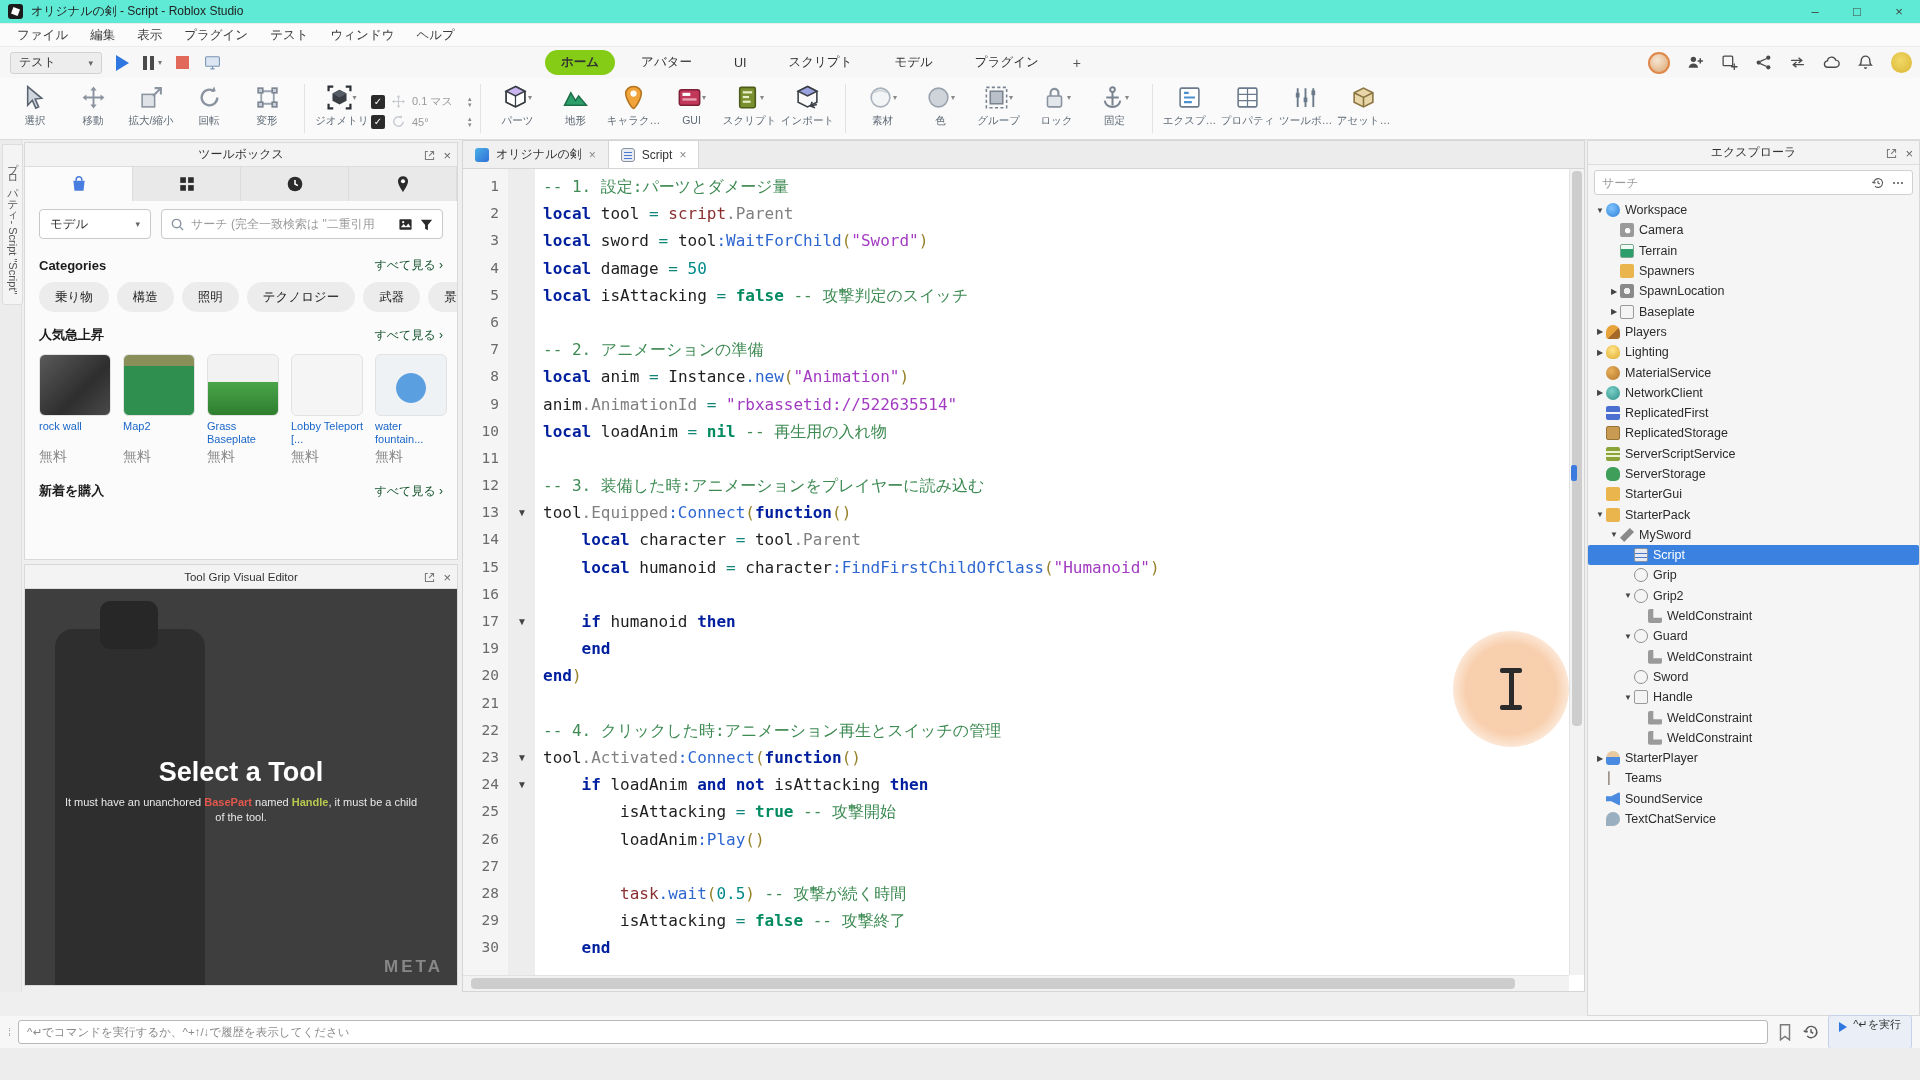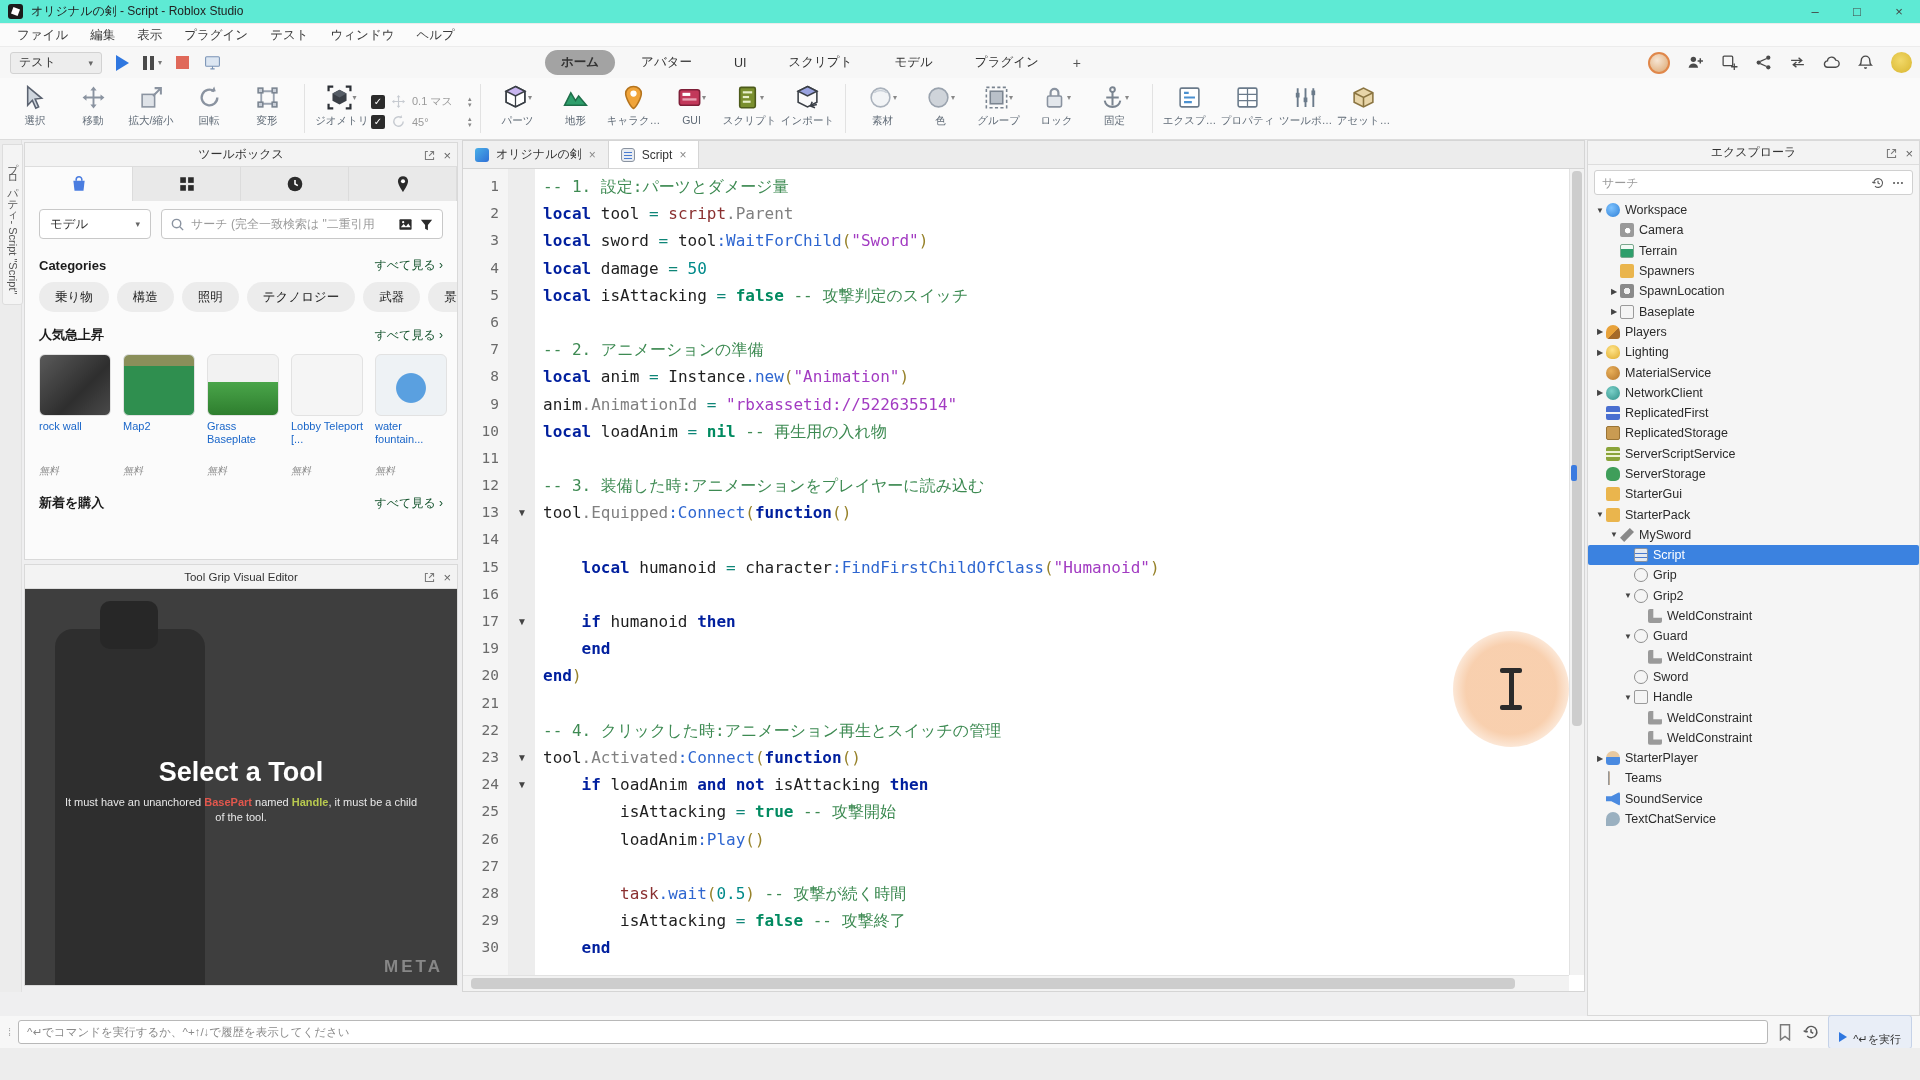--- a/index.html
+++ b/index.html
@@ -25,21 +25,21 @@
   .mode-select { margin-left:10px; width:92px; height:22px; background:#ededed; border:1px solid #d2d2d2; border-radius:3px; display:flex; align-items:center; font-size:12px; color:#333; padding:0 8px; }
   .mode-caret { margin-left:auto; font-size:9px; color:#666; }
   .qb-btn { margin-left:14px; display:flex; align-items:center; justify-content:center; }
   .play-tri { width:0; height:0; border-left:13px solid #2f77e0; border-top:8px solid transparent; border-bottom:8px solid transparent; }
   .pause-bars { display:flex; gap:3px; }
   .pause-bars i { display:block; width:4px; height:14px; background:#4a4a4a; }
   .mini-caret { font-size:8px; color:#777; margin-left:4px; }
   .stop-sq { width:13px; height:13px; background:#e0695a; }
   .ribbon-tabs { position:absolute; left:545px; top:0; width:680px; height:31px; display:flex; align-items:center; gap:10px; }
   .rtab { font-size:12.5px; color:#333; padding:4px 16px; border-radius:13px; }
-  .rtab.active { background:#a3a3a3; font-weight:bold; }
+  .rtab.active { background:#84cc16; font-weight:bold; }
   .rtab-add { font-size:14px; color:#555; padding:0 8px; }
   .hdr-icons { position:absolute; right:8px; top:0; height:31px; display:flex; align-items:center; gap:17px; }
   .hicon { width:17px; height:17px; }
   .avatar-ring { width:22px; height:22px; border-radius:50%; border:2px solid #e0874a; background:radial-gradient(circle at 40% 35%, #f7e6d4, #dba56e); }
   .avatar-user { width:21px; height:21px; border-radius:50%; background:radial-gradient(circle at 45% 40%, #f2d969, #d8b52f); }
 
   
   .toolbar { position:absolute; left:0; top:78px; width:1920px; height:62px; background:#fafafa; border-bottom:1px solid #dcdcdc; display:flex; align-items:stretch; padding:0 6px; }
   .tb-group { display:flex; align-items:flex-start; padding-top:7px; }
   .tb-sep { width:1px; background:#e2e2e2; margin:6px 8px; }
@@ -86,21 +86,21 @@
   .pill { flex:none; height:30px; background:#ececec; border-radius:15px; display:flex; align-items:center; padding:0 16px; font-size:12.5px; color:#222; white-space:nowrap; }
   .cards { display:flex; gap:10px; padding:4px 0 0 14px; overflow:hidden; }
   .card { width:74px; flex:none; }
   .thumb { width:72px; height:62px; border-radius:6px; border:1px solid #e2e2e2; }
   .thumb-rock { background:linear-gradient(135deg,#5a5a5a,#2e2e2e 60%,#4a4a4a); }
   .thumb-map2 { background:linear-gradient(180deg,#8a8f5a 18%,#2f8f4f 18%),#2f8f4f; }
   .thumb-grass { background:linear-gradient(180deg,#f2f2f2 45%,#4aa54a 45%,#2e7e2e); }
   .thumb-lobby { background:#f5f5f5; }
   .thumb-water { background:radial-gradient(circle at 50% 55%, #5aa0e0 0 30%, #eef2f5 32%); }
   .card-title { font-size:11px; color:#1a66c9; line-height:13px; margin-top:4px; height:26px; overflow:hidden; }
-  .card-price { font-size:10px; color:#8a8a8a; margin-top:18px;font-style:italic; }
+  .card-price { font-size:14px; color:#8a8a8a; margin-top:2px; }
 
   
   .toolgrip { position:absolute; left:24px; top:564px; width:434px; height:422px; border:1px solid #d9d9d9; background:#fbfbfb; display:flex; flex-direction:column; }
   .tg-body { flex:1; background:#3e3e3e; position:relative; overflow:hidden; }
   .mannequin { position:absolute; left:30px; top:40px; width:150px; height:380px; background:#2e2e2e; border-radius:18px 18px 0 0; }
   .mannequin::before { content:""; position:absolute; left:45px; top:-28px; width:58px; height:48px; border-radius:10px; background:#272727; }
   .tg-heading { position:absolute; left:0; right:0; top:168px; text-align:center; font-size:27px; font-weight:bold; color:#fff; }
   .tg-desc { position:absolute; left:10px; right:10px; top:206px; text-align:center; font-size:11px; color:#e8e8e8; line-height:15px; }
   .tg-desc .red { color:#e2574d; font-weight:bold; }
   .tg-desc .green { color:#b8c94f; font-weight:bold; }
@@ -176,21 +176,21 @@
   .i-chat{background:#9ab0c0;border-radius:50% 50% 50% 0;}
 
   
   .outputrow { position:absolute; left:0; top:992px; width:1587px; height:24px; background:#f1f1f1; border-bottom:1px solid #cfcfcf; }
   .outtab { position:absolute; left:28px; top:3px; height:21px; padding:0 14px; background:#fbfbfb; border:1px solid #c9c9c9; border-bottom:none; display:flex; align-items:center; font-size:11.5px; color:#333; }
   .cmdrow { position:absolute; left:0; top:1016px; width:1920px; height:32px; background:#f7f7f7; display:flex; align-items:center; padding:0 8px; gap:8px; }
   .grip { color:#aaa; font-size:11px; letter-spacing:-1px; }
   .cmdinput { flex:1; height:24px; background:#fff; border:1px solid #b8b8b8; border-radius:3px; padding:0 8px; font-size:11.5px; font-family:inherit; color:#333; outline:none; }
   .cmdinput::placeholder { color:#8a8a8a; }
   .cmd-ic { width:18px; height:18px; }
-  .runbtn { height:26px; background:#e9eef7; border:1px solid #c5d2e8; border-radius:3px; display:flex; align-items:flex-start; gap:6px; padding:16px 10px; font-size:11px; color:#333; }
+  .runbtn { height:26px; background:#e9eef7; border:1px solid #c5d2e8; border-radius:3px; display:flex; align-items:flex-end; gap:6px; padding:16px 10px; font-size:11px; color:#333; }
   .runbtn .tri { width:0; height:0; border-left:8px solid #2f77e0; border-top:5px solid transparent; border-bottom:5px solid transparent; }
   .statusrow { position:absolute; left:0; top:1048px; width:1920px; height:32px; background:#ededed; }
 </style>
 </head>
 <body>
 
 <div id="app">
 
   <div class="titlebar">
     <div class="app-icon"></div>
@@ -760,21 +760,21 @@
           <div class="cl"><span class="ln">4</span><span class="fold"></span><span class="ct"><span class="kw">local</span><span class="pln"> damage </span><span class="op">=</span><span class="num"> 50</span></span></div>
           <div class="cl"><span class="ln">5</span><span class="fold"></span><span class="ct"><span class="kw">local</span><span class="pln"> isAttacking </span><span class="op">=</span><span class="bool"> false</span><span class="cm"> -- 攻撃判定のスイッチ</span></span></div>
           <div class="cl"><span class="ln">6</span><span class="fold"></span><span class="ct"></span></div>
           <div class="cl"><span class="ln">7</span><span class="fold"></span><span class="ct"><span class="cm">-- 2. アニメーションの準備</span></span></div>
           <div class="cl"><span class="ln">8</span><span class="fold"></span><span class="ct"><span class="kw">local</span><span class="pln"> anim </span><span class="op">=</span><span class="pln"> Instance</span><span class="fn">.new</span><span class="par">(</span><span class="str">"Animation"</span><span class="par">)</span></span></div>
           <div class="cl"><span class="ln">9</span><span class="fold"></span><span class="ct"><span class="pln">anim</span><span class="prop">.AnimationId</span><span class="op"> = </span><span class="str">"rbxassetid://522635514"</span></span></div>
           <div class="cl"><span class="ln">10</span><span class="fold"></span><span class="ct"><span class="kw">local</span><span class="pln"> loadAnim </span><span class="op">=</span><span class="bool"> nil</span><span class="cm"> -- 再生用の入れ物</span></span></div>
           <div class="cl"><span class="ln">11</span><span class="fold"></span><span class="ct"></span></div>
           <div class="cl"><span class="ln">12</span><span class="fold"></span><span class="ct"><span class="cm">-- 3. 装備した時:アニメーションをプレイヤーに読み込む</span></span></div>
           <div class="cl"><span class="ln">13</span><span class="fold">▼</span><span class="ct"><span class="pln">tool</span><span class="prop">.Equipped</span><span class="fn">:Connect</span><span class="par">(</span><span class="kw">function</span><span class="par">()</span></span></div>
-          <div class="cl"><span class="ln">14</span><span class="fold"></span></div>
+          <div class="cl"><span class="ln">14</span><span class="fold"></span><span class="ct"><span class="pln">    </span><span class="kw">local</span><span class="pln"> character </span><span class="op">=</span><span class="pln"> tool</span><span class="prop">.Parent</span></span></div>
           <div class="cl"><span class="ln">15</span><span class="fold"></span><span class="ct"><span class="pln">    </span><span class="kw">local</span><span class="pln"> humanoid </span><span class="op">=</span><span class="pln"> character</span><span class="fn">:FindFirstChildOfClass</span><span class="par">(</span><span class="str">"Humanoid"</span><span class="par">)</span></span></div>
           <div class="cl"><span class="ln">16</span><span class="fold"></span><span class="ct"></span></div>
           <div class="cl"><span class="ln">17</span><span class="fold">▼</span><span class="ct"><span class="pln">    </span><span class="kw">if</span><span class="pln"> humanoid </span><span class="kw">then</span></span></div>
           <div class="cl"><span class="ln">19</span><span class="fold"></span><span class="ct"><span class="pln">    </span><span class="kw">end</span></span></div>
           <div class="cl"><span class="ln">20</span><span class="fold"></span><span class="ct"><span class="kw">end</span><span class="par">)</span></span></div>
           <div class="cl"><span class="ln">21</span><span class="fold"></span><span class="ct"></span></div>
           <div class="cl"><span class="ln">22</span><span class="fold"></span><span class="ct"><span class="cm">-- 4. クリックした時:アニメーション再生とスイッチの管理</span></span></div>
           <div class="cl"><span class="ln">23</span><span class="fold">▼</span><span class="ct"><span class="pln">tool</span><span class="prop">.Activated</span><span class="fn">:Connect</span><span class="par">(</span><span class="kw">function</span><span class="par">()</span></span></div>
           <div class="cl"><span class="ln">24</span><span class="fold">▼</span><span class="ct"><span class="pln">    </span><span class="kw">if</span><span class="pln"> loadAnim </span><span class="kw">and</span><span class="pln"> </span><span class="kw">not</span><span class="pln"> isAttacking </span><span class="kw">then</span></span></div>
           <div class="cl"><span class="ln">25</span><span class="fold"></span><span class="ct"><span class="pln">        </span><span class="pln">isAttacking </span><span class="op">=</span><span class="bool"> true</span><span class="cm"> -- 攻撃開始</span></span></div>

